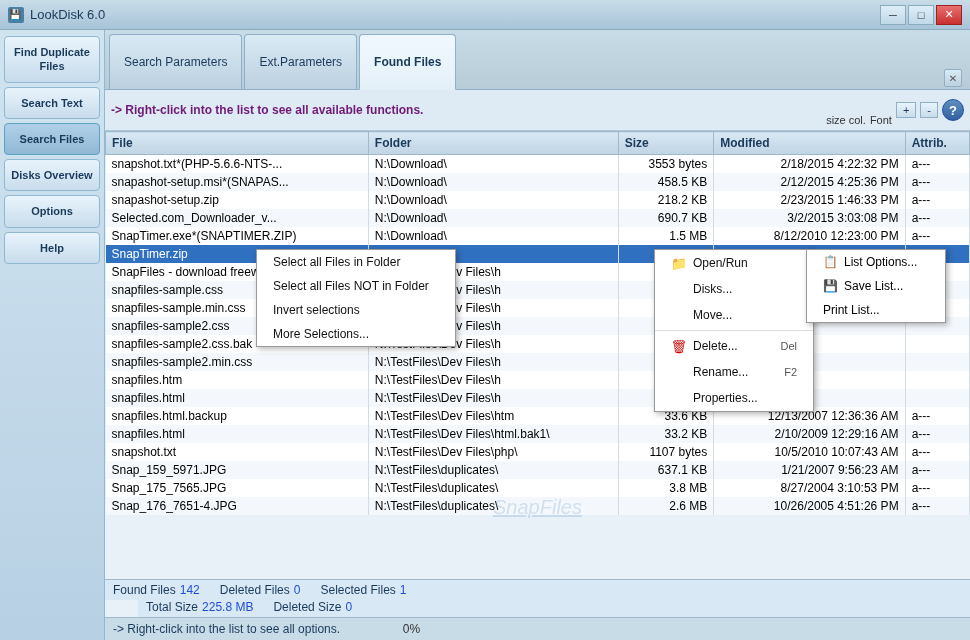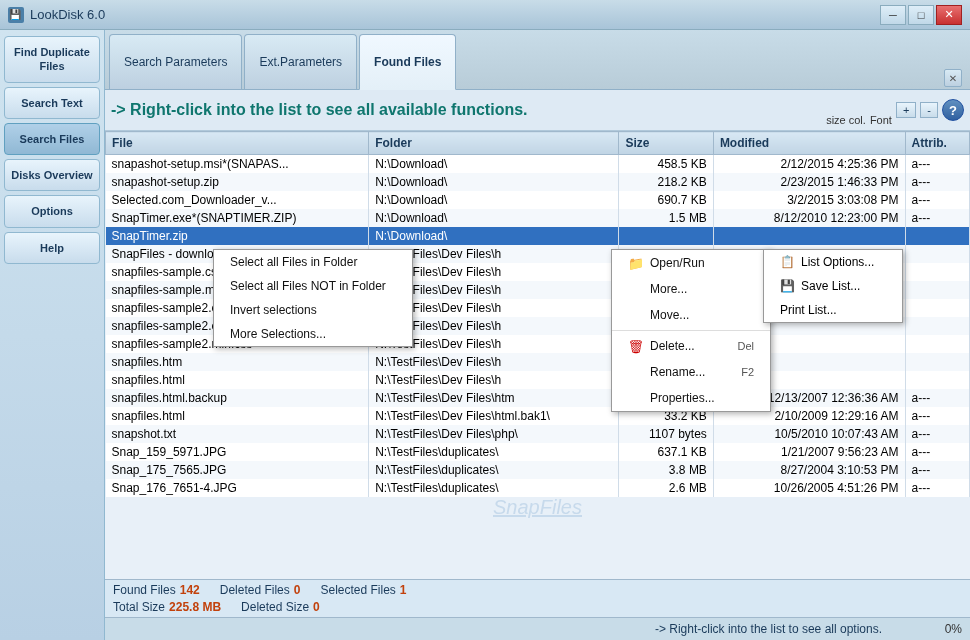--- a/index.html
+++ b/index.html
@@ -148,23 +148,23 @@
     
     .toolbar-row {
       display: flex;
       align-items: center;
       padding: 4px 6px;
       background: #deeaf4;
       border-bottom: 1px solid #b0c8da;
       gap: 6px;
     }
     .toolbar-info {
-      color: #0f766e;
+      color: #701a75;
       font-weight: bold;
-      font-size: 16px;
+      font-size: 12px;
       flex: 1;
     }
     .toolbar-right {
       display: flex;
       align-items: center;
       gap: 4px;
     }
     .toolbar-label {
       font-size: 11px;
       color: #333;
@@ -254,32 +254,32 @@
       display: flex;
       gap: 20px;
       font-size: 12px;
       color: #1a3a5a;
     }
     .status-item {
       display: flex;
       gap: 4px;
     }
     .status-label { font-weight: normal; }
-    .status-value { font-weight: bold; color: #c2410c; }
+    .status-value { font-weight: normal; color: #1d4ed8; }
 
     
     .hint-bar {
       background: #c8dce8;
       border-top: 1px solid #a0b8cc;
       padding: 4px 8px;
       font-size: 12px;
       color: #1a3a5a;
       display: flex;
       align-items: center;
-      justify-content: flex-end;
+      justify-content: flex-start;
     }
     .progress-area {
       width: 80px;
       text-align: right;
       font-size: 12px;
       color: #333;
     }
 
     
     .context-menu-overlay {
@@ -289,20 +289,21 @@
       z-index: 100;
       display: flex;
       gap: 0;
     }
     .context-menu {
       background: white;
       border: 1px solid #999;
       box-shadow: 2px 2px 6px rgba(0,0,0,0.3);
       min-width: 200px;
       font-size: 12px;
+      margin-left: 43px;
     }
     .context-menu-item {
       padding: 5px 16px;
       cursor: pointer;
       color: #111;
       white-space: nowrap;
     }
     .context-menu-sep {
       height: 1px;
       background: #ddd;
@@ -411,20 +412,27 @@
           <thead>
             <tr>
               <th>File</th>
               <th>Folder</th>
               <th class="right">Size</th>
               <th class="right">Modified</th>
               <th>Attrib.</th>
             </tr>
           </thead>
           <tbody id="file-tbody">
+          <tr>
+                <td>snapshot.txt*(PHP-5.6.6-NTS-...</td>
+                <td>N:\Download\</td>
+                <td class="right">3553 bytes</td>
+                <td class="right">2/18/2015 4:22:32 PM</td>
+                <td>a---</td>
+              </tr>
               <tr>
                 <td>snapashot-setup.msi*(SNAPAS...</td>
                 <td>N:\Download\</td>
                 <td class="right">458.5 KB</td>
                 <td class="right">2/12/2015 4:25:36 PM</td>
                 <td>a---</td>
               </tr>
               <tr>
                 <td>snapashot-setup.zip</td>
                 <td>N:\Download\</td>
@@ -564,21 +572,21 @@
         </div>
 
         <div style="position:relative;">
           <div class="context-submenu">
             <div class="context-submenu-item">
               <span class="ctx-icon">📁</span>
               <span>Open/Run</span>
             </div>
             <div class="context-submenu-item">
               <span class="ctx-icon"></span>
-              <span>More...</span>
+              <span>Disks...</span>
             </div>
             <div class="context-submenu-item">
               <span class="ctx-icon"></span>
               <span>Move...</span>
             </div>
             <div class="context-menu-sep"></div>
             <div class="context-submenu-item">
               <span class="ctx-icon" style="color:#cc0000;">🗑</span>
               <span>Delete...</span>
               <span class="ctx-shortcut">Del</span>
@@ -621,21 +629,21 @@
       <div class="status-item">
         <span class="status-label">Deleted Files</span>
         <span class="status-value">0</span>
       </div>
       <div class="status-item">
         <span class="status-label">Selected Files</span>
         <span class="status-value">1</span>
       </div>
       <div style="flex:1"></div>
     </div>
-    <div class="status-bar" style="border-top:none; padding-top:0;">
+    <div class="status-bar" style="border-top:none; padding-top:0;margin-left:33px;">
       <div class="status-item">
         <span class="status-label">Total Size</span>
         <span class="status-value">225.8 MB</span>
       </div>
       <div class="status-item">
         <span class="status-label">Deleted Size</span>
         <span class="status-value">0</span>
       </div>
     </div>
 

